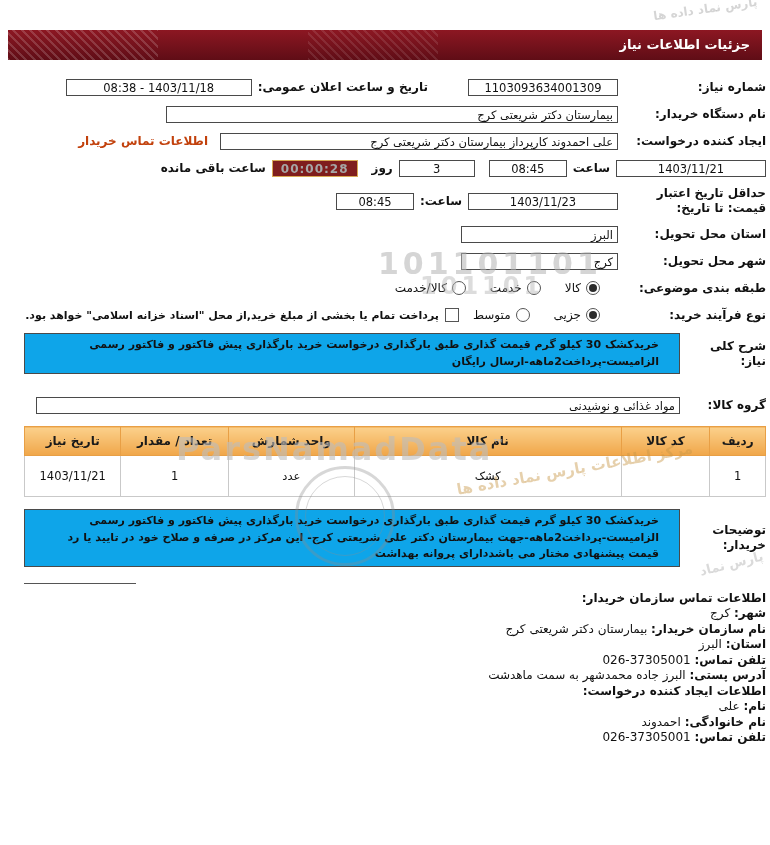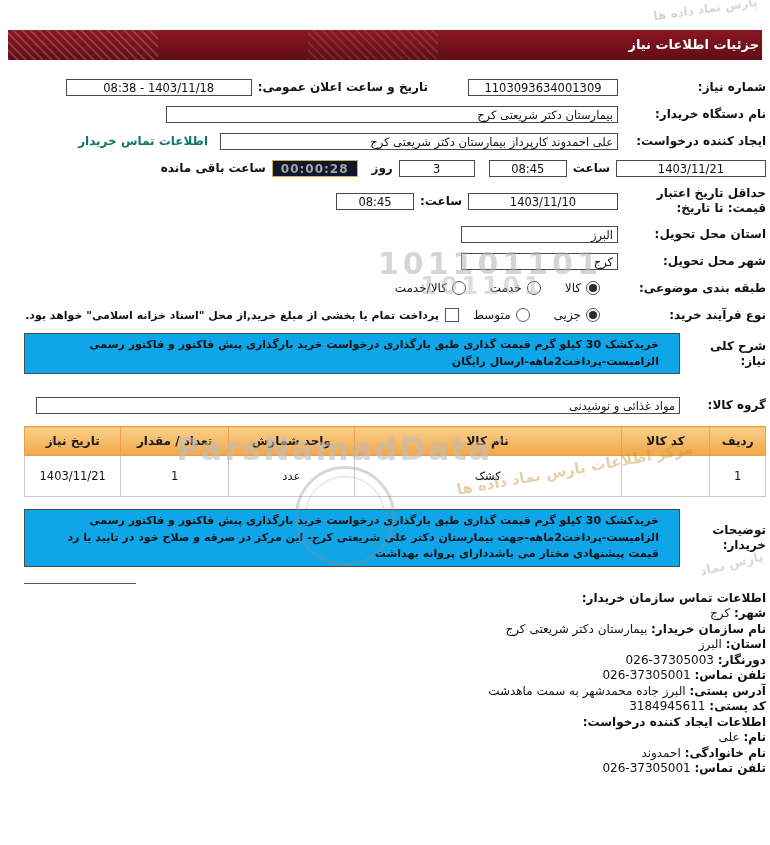--- a/index.html
+++ b/index.html
@@ -1,43 +1,43 @@
 <!DOCTYPE html>
 <html lang="fa"><head>
 <meta charset="utf-8">
 <style>
   html,body{margin:0;padding:0;background:#fff;}
   .page{position:relative;width:770px;height:845px;overflow:hidden;background:#fff;
         direction:rtl;font-family:"DejaVu Sans",sans-serif;color:#111;}
   
   .titlebar{position:absolute;top:30px;right:8px;left:8px;height:30px;
             background:linear-gradient(180deg,#8c1722,#5f0d16);
-            color:#fff;font-size:13px;font-weight:bold;line-height:30px;padding:0 3px;box-sizing:border-box;}
+            color:#fff;font-size:13px;font-weight:bold;line-height:30px;padding:0 12px;box-sizing:border-box;}
   .titlebar::before{content:"";position:absolute;left:0;top:0;bottom:0;width:150px;
             background:repeating-linear-gradient(45deg,rgba(255,255,255,.16) 0 2px,transparent 2px 6px);}
   .titlebar::after{content:"";position:absolute;left:300px;top:0;bottom:0;width:130px;
             background:repeating-linear-gradient(45deg,rgba(255,255,255,.10) 0 2px,transparent 2px 6px);}
   .titlebar .t{position:relative;z-index:1;}
   
   .content{position:absolute;top:78px;right:4px;left:24px;}
   .frow{display:flex;align-items:center;margin-bottom:9px;min-height:18px;}
   .frow > * + *{margin-right:6px;}
   .flabel{width:142px;flex:none;font-weight:bold;font-size:12px;line-height:1.25;}
   .flabel2{width:80px;flex:none;font-weight:bold;font-size:12px;line-height:1.25;}
   .vbox{border:1px solid #4a4a4a;background:#fff;height:17px;line-height:15px;font-size:11.5px;
         padding:1px 4px;box-sizing:border-box;flex:none;overflow:hidden;white-space:nowrap;}
   .c{text-align:center;}
   .w150{width:150px}.w186{width:186px}.w452{width:452px}.w398{width:398px}
   .w78{width:78px}.w76{width:76px}.w157{width:157px}.w588{width:644px}
   .mr14{margin-right:14px !important;}
   .mr40{margin-right:40px !important;}
   .slabel{font-weight:bold;font-size:12px;flex:none;}
-  .timer{border:1px solid #d8a855;background:#0f172a;color:#a6a6a6;font-weight:bold;font-size:12px;
+  .timer{border:1px solid #d8a855;background:#7f1d1d;color:#a6a6a6;font-weight:bold;font-size:12px;
          height:17px;line-height:15px;padding:1px 8px;letter-spacing:1px;box-sizing:border-box;flex:none;}
-  .link{color:#0f766e;font-weight:bold;font-size:12px;cursor:pointer;flex:none;margin-right:12px !important;}
+  .link{color:#c2410c;font-weight:bold;font-size:12px;cursor:pointer;flex:none;margin-right:12px !important;}
   .opt{display:flex;align-items:center;flex:none;margin-right:24px !important;}
   .radio{width:12px;height:12px;border:1px solid #555;border-radius:50%;background:#fff;position:relative;flex:none;}
   .radio.checked::after{content:"";position:absolute;top:2px;left:2px;right:2px;bottom:2px;background:#2b2b2b;border-radius:50%;}
   .cbox{width:12px;height:12px;border:1px solid #555;background:#fff;flex:none;}
   .optlabel{font-weight:normal;font-size:12px;margin-right:5px;}
   .treasury{font-weight:bold;font-size:11px;white-space:nowrap;overflow:hidden;}
   .descrow{align-items:center;margin-bottom:12px;}
   .descbox{flex:1;border:1px solid #4a4a4a;background:#0ea5e9;font-size:11px;font-weight:bold;
            line-height:1.5;padding:3px 20px;}
   .descbox.h2{min-height:30px;}
@@ -102,21 +102,21 @@
       <div class="slabel">ساعت</div>
       <div class="vbox w78 c">08:45</div>
       <div class="vbox w76 c mr14">3</div>
       <div class="slabel">روز</div>
       <div class="timer mr14">00:00:28</div>
       <div class="slabel">ساعت باقی مانده</div>
     </div>
 
     <div class="frow">
       <div class="flabel">حداقل تاریخ اعتبار قیمت: تا تاریخ:</div>
-      <div class="vbox w150 c">1403/11/10</div>
+      <div class="vbox w150 c">1403/11/23</div>
       <div class="slabel">ساعت:</div>
       <div class="vbox w78 c">08:45</div>
     </div>
 
     <div class="frow">
       <div class="flabel">استان محل تحویل:</div>
       <div class="vbox w157">البرز</div>
     </div>
 
     <div class="frow">
@@ -190,24 +190,22 @@
     <div class="frow descrow">
       <div class="flabel2">توضیحات خریدار:</div>
       <div class="descbox h3">خریدکشک 30 کیلو گرم قیمت گذاری طبق بارگذاری درخواست خرید بارگذاری پیش فاکتور و فاکتور رسمی الزامیست-پرداخت2ماهه-جهت بیمارستان دکتر علی شریعتی کرج- این مرکز در صرفه و صلاح خود در تایید یا رد قیمت پیشنهادی مختار می باشددارای پروانه بهداشت</div>
     </div>
 
     <div class="contact">
       <div class="cline chead"><span class="cl">اطلاعات تماس سازمان خریدار:</span></div>
       <div class="cline"><span class="cl">شهر:</span> <span class="cv">کرج</span></div>
       <div class="cline"><span class="cl">نام سازمان خریدار:</span> <span class="cv">بیمارستان دکتر شریعتی کرج</span></div>
       <div class="cline"><span class="cl">استان:</span> <span class="cv">البرز</span></div>
-      <div class="cline"><span class="cl">دورنگار:</span> <span class="cv">37305003-026</span></div>
       <div class="cline"><span class="cl">تلفن تماس:</span> <span class="cv">37305001-026</span></div>
       <div class="cline"><span class="cl">آدرس پستی:</span> <span class="cv">البرز جاده محمدشهر به سمت ماهدشت</span></div>
-      <div class="cline"><span class="cl">کد پستی:</span> <span class="cv">3184945611</span></div>
       <div class="cline chead"><span class="cl">اطلاعات ایجاد کننده درخواست:</span></div>
       <div class="cline"><span class="cl">نام:</span> <span class="cv">علی</span></div>
       <div class="cline"><span class="cl">نام خانوادگی:</span> <span class="cv">احمدوند</span></div>
       <div class="cline"><span class="cl">تلفن تماس:</span> <span class="cv">37305001-026</span></div>
     </div>
 
   </div>
 
   <div class="wm wm-brand"><span>ParsNamadData</span><sup>™</sup></div>
   <div class="wm wm-digits1">101101101</div>

